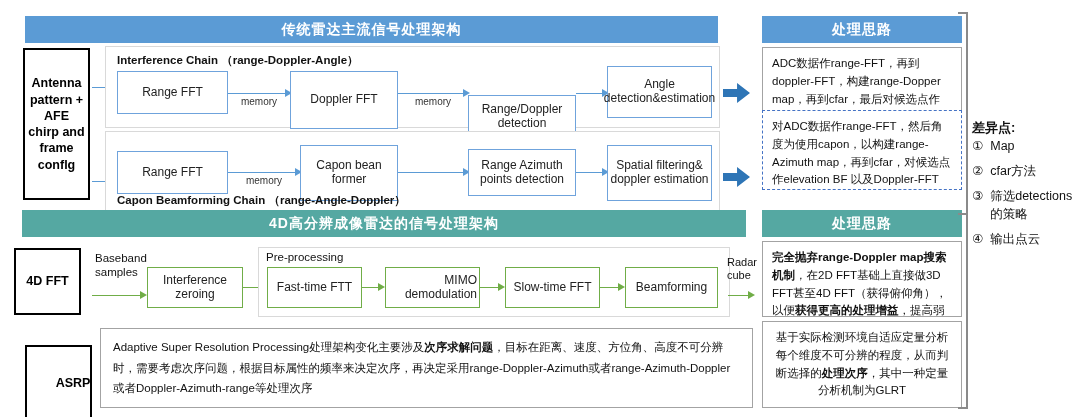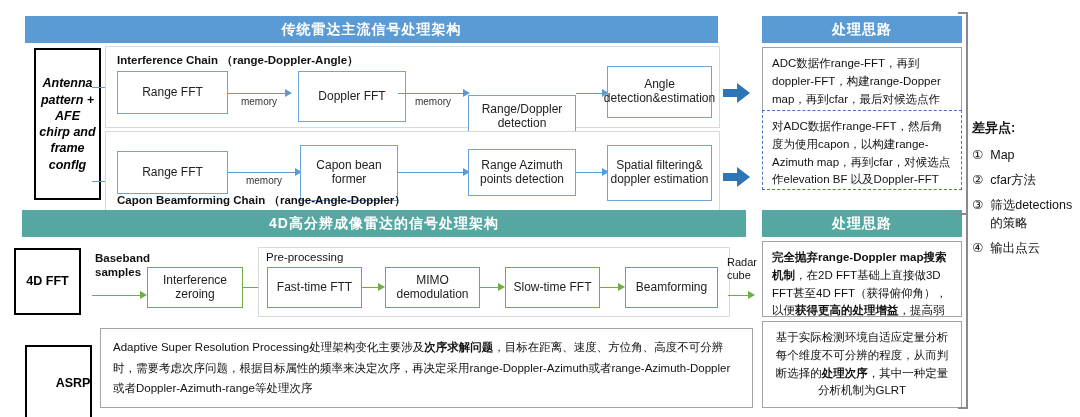--- a/index.html
+++ b/index.html
@@ -32,48 +32,48 @@
   .block-arrow{position:absolute;width:27px;height:22px;background:#2E75B6;
     clip-path:polygon(0 32%,52% 32%,52% 4%,100% 50%,52% 96%,52% 68%,0 68%);}
   .note{position:absolute;border:1px solid #a3a3a3;background:#fff;
     font-size:11.5px;line-height:1.55;color:#111;padding:7px 9px;box-sizing:border-box;overflow:hidden;}
   .note.dashed{border:1.5px dashed #4472C4;}
   .small-label{position:absolute;font-size:11.5px;color:#111;line-height:1.2;}
   .bracket{position:absolute;border-top:2px solid #8A8A8A;border-right:2px solid #8A8A8A;
     border-bottom:2px solid #8A8A8A;}
   .bracket-tick{position:absolute;background:#8A8A8A;}
   .diff{position:absolute;font-size:12.5px;color:#111;}
-  .diff-title{font-weight:bold;font-size:13px;margin-bottom:9px;}
+  .diff-title{font-weight:bold;font-size:13px;}
   .diff-item{display:flex;gap:7px;margin-bottom:6px;line-height:1.5;}
   .diff-item .marker{flex:0 0 auto;}
 </style>
 </head>
 <body>
 
 <div id="app">
 
   <div class="banner blue" style="left:25px;top:16px;width:693px;height:27px;">传统雷达主流信号处理架构</div>
   <div class="banner blue" style="left:762px;top:16px;width:200px;height:27px;">处理思路</div>
 
-  <div class="blackbox" style="left:34px;top:48px;width:67px;height:152px;font-style:italic;">Antenna pattern + AFE chirp and frame conflg</div>
+  <div class="blackbox" style="left:23px;top:48px;width:67px;height:152px;">Antenna pattern + AFE chirp and frame conflg</div>
   <div class="conn" style="left:92px;top:87px;width:21px;">
       <i class="head"></i>
     </div>
   <div class="conn" style="left:92px;top:181px;width:21px;">
       <i class="head"></i>
     </div>
 
   <div class="chain-frame" style="left:105px;top:46px;width:613px;height:80px;"></div>
   <div class="chain-title" style="left:117px;top:53px;">Interference Chain （range-Doppler-Angle）</div>
   <div class="bbox" style="left:117px;top:71px;width:111px;height:43px;">Range FFT</div>
   <div class="conn" style="left:228px;top:93px;width:62px;">
     <i class="head"></i>
     <span class="lbl">memory</span>
   </div>
-  <div class="bbox" style="left:290px;top:71px;width:108px;height:51px;margin-left:8px;">Doppler FFT</div>
+  <div class="bbox" style="left:290px;top:71px;width:108px;height:58px;">Doppler FFT</div>
   <div class="conn" style="left:398px;top:93px;width:70px;">
     <i class="head"></i>
     <span class="lbl">memory</span>
   </div>
   <div class="bbox" style="left:468px;top:71px;width:108px;height:43px;margin-top:24px;">Range/Doppler detection</div>
   <div class="conn" style="left:576px;top:93px;width:31px;">
       <i class="head"></i>
     </div>
   <div class="bbox" style="left:607px;top:66px;width:105px;height:52px;">Angle detection&amp;estimation</div>
   <div class="block-arrow" style="left:723px;top:82px;"></div>
@@ -96,36 +96,36 @@
   <div class="chain-title" style="left:117px;top:193px;">Capon Beamforming Chain （range-Angle-Doppler）</div>
   <div class="block-arrow" style="left:723px;top:166px;"></div>
 
   <div class="note" style="left:762px;top:47px;width:200px;height:76px;">ADC数据作range-FFT，再到doppler-FFT，构建range-Dopper map，再到cfar，最后对候选点作angle-FFT</div>
   <div class="note dashed" style="left:762px;top:110px;width:200px;height:80px;">对ADC数据作range-FFT，然后角度为使用capon，以构建range-Azimuth map，再到cfar，对候选点作elevation BF 以及Doppler-FFT</div>
 
   <div class="banner teal" style="left:22px;top:210px;width:724px;height:27px;text-align:right;">4D高分辨成像雷达的信号处理架构</div>
   <div class="banner teal" style="left:762px;top:210px;width:200px;height:27px;">处理思路</div>
 
   <div class="blackbox" style="left:14px;top:248px;width:67px;height:67px;">4D FFT</div>
-  <div class="small-label" style="left:95px;top:252px;width:58px;font-weight:bold;">Baseband samples</div>
+  <div class="small-label" style="left:95px;top:252px;width:58px;">Baseband samples</div>
   <div class="conn green" style="left:92px;top:295px;width:53px;">
       <i class="head"></i>
     </div>
   <div class="gbox" style="left:147px;top:267px;width:96px;height:41px;">Interference zeroing</div>
   <div class="conn green" style="left:243px;top:287px;width:22px;">
       <i class="head"></i>
     </div>
 
   <div class="chain-frame" style="left:258px;top:247px;width:470px;height:68px;"></div>
   <div class="small-label" style="left:266px;top:251px;">Pre-processing</div>
   <div class="gbox" style="left:267px;top:267px;width:95px;height:41px;">Fast-time FTT</div>
   <div class="conn green" style="left:362px;top:287px;width:21px;">
       <i class="head"></i>
     </div>
-  <div class="gbox" style="left:385px;top:267px;width:95px;height:41px;">MIMO demodulation</div>
+  <div class="gbox" style="left:385px;top:267px;width:95px;height:41px;text-align:right;">MIMO demodulation</div>
   <div class="conn green" style="left:480px;top:287px;width:23px;">
       <i class="head"></i>
     </div>
   <div class="gbox" style="left:505px;top:267px;width:95px;height:41px;">Slow-time FFT</div>
   <div class="conn green" style="left:600px;top:287px;width:23px;">
       <i class="head"></i>
     </div>
   <div class="gbox" style="left:625px;top:267px;width:93px;height:41px;">Beamforming</div>
   <div class="small-label" style="left:727px;top:256px;width:34px;font-size:11px;">Radar cube</div>
   <div class="conn green" style="left:728px;top:295px;width:25px;">

